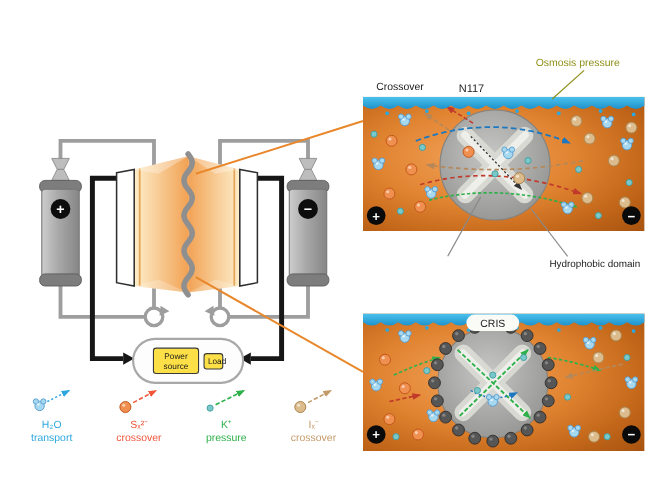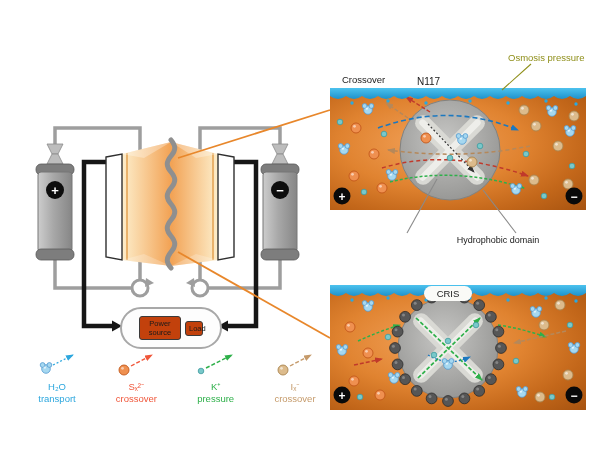--- a/index.html
+++ b/index.html
@@ -6,25 +6,25 @@
   html,body { background:#ffffff; font-family:"Liberation Sans", sans-serif; }
   .canvas { position:relative; width:600px; height:450px; background:#fff; overflow:hidden; }
   .abs { position:absolute; }
   .panel { position:absolute; display:block; }
   .lbl { position:absolute; color:#1a1a1a; font-size:9.5px; white-space:nowrap; }
   .lbl2 { position:absolute; color:#1a1a1a; font-size:9px; text-align:center; line-height:1.3; }
   svg text { font-family:"Liberation Sans", sans-serif; }
   .power-oval { position:absolute; left:120px; top:307px; width:102px; height:42px;
     border:2.5px solid #a8a8a8; border-radius:21px; background:#fdfdfd;
     display:flex; align-items:center; justify-content:center; gap:4px; }
-  .pl-box { background:#c2410c; border:1.2px solid #3a3a3a; border-radius:3px;
+  .pl-box { background:#fde047; border:1.2px solid #3a3a3a; border-radius:3px;
     font-size:7.5px; color:#1a1a1a; text-align:center; padding:2px 3px; line-height:1.2; }
   .pl-box.power { width:42px; }
   .pl-box.load { width:18px; }
-  .legend { position:absolute; left:28px; top:350px; width:296px; display:flex; justify-content:space-between; }
+  .legend { position:absolute; left:18px; top:350px; width:296px; display:flex; justify-content:space-between; }
   .legend-item { width:58px; display:flex; flex-direction:column; align-items:center; }
   .legend-text { font-size:9.5px; text-align:center; line-height:1.3; margin-top:1px; }
 </style>
 </head>
 <body>
 
 <div class="canvas">
 
   <svg class="abs" style="left:0;top:0" width="600" height="450" viewBox="0 0 600 450" xmlns:xlink="http://www.w3.org/1999/xlink">
     <defs>
@@ -318,23 +318,23 @@
       <text x="12" y="114.5" text-anchor="middle" font-size="12" font-weight="bold" fill="#ffffff">+</text>
     </g>
     <g>
       <circle cx="244" cy="110" r="8.5" fill="#0a0a0a"></circle>
       <text x="244" y="114.5" text-anchor="middle" font-size="12" font-weight="bold" fill="#ffffff">−</text>
     </g>
   </svg>
 
   <div class="lbl" style="left:342px; top:74px;">Crossover</div>
   <div class="lbl" style="left:417px; top:76px; font-size:10px;text-align:right;">N117</div>
-  <div class="lbl" style="left: 508px; top: 52px; color: rgb(143, 143, 26);">Osmosis pressure</div>
-
-  <div class="lbl2" style="left:436px; top:235px; width:124px;">
+  <div class="lbl" style="left: 487px; top: 52px; color: rgb(143, 143, 26);">Osmosis pressure</div>
+
+  <div class="lbl2" style="left:458px; top:235px; width:124px;text-align:right;">
     <div>Hydrophobic domain</div>
   </div>
 
   <div class="power-oval">
     <div class="pl-box power"><span>Power source</span></div>
     <div class="pl-box load"><span>Load</span></div>
   </div>
 
   <div class="legend">
     <div class="legend-item">

